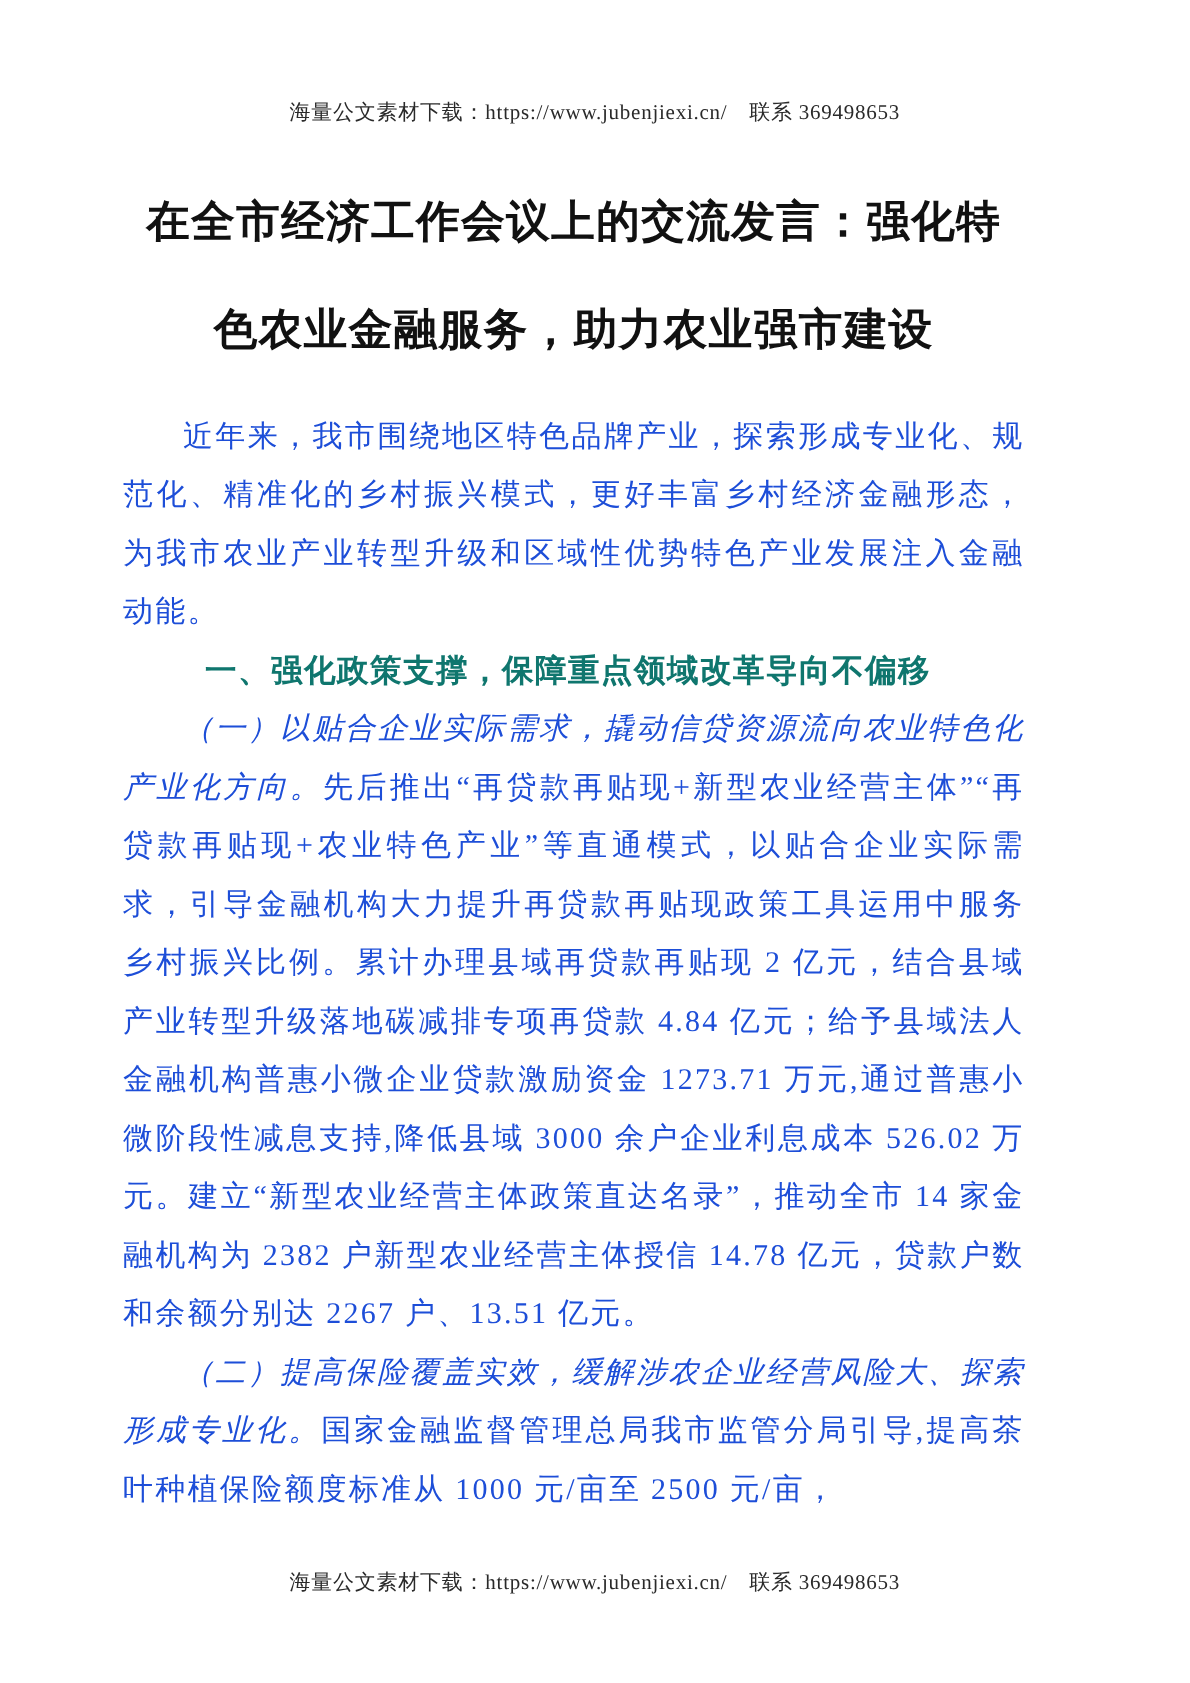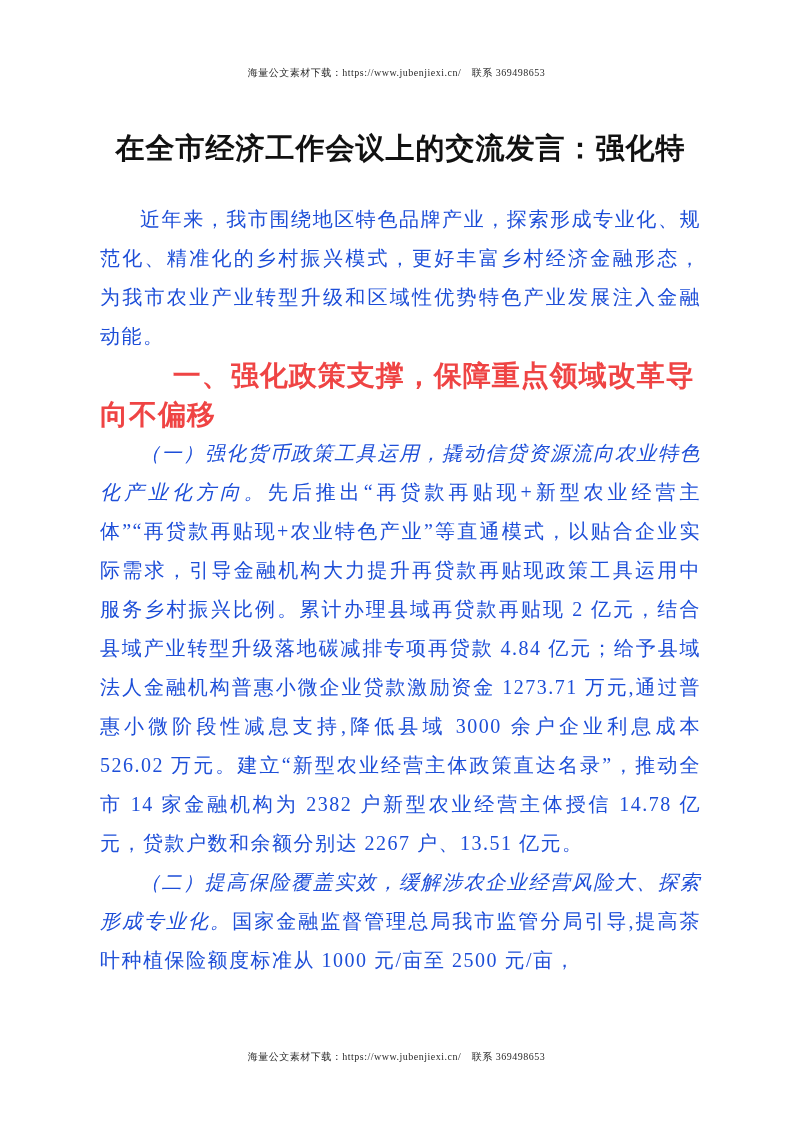--- a/index.html
+++ b/index.html
@@ -14,30 +14,30 @@
     background: #ffffff;
     color: #1a1a1a;
     font-family: "Liberation Serif", "DejaVu Serif", serif;
     overflow: hidden;
   }
   .watermark {
     position: absolute;
     left: 0;
     width: 100%;
     text-align: center;
-    font-size: 10px;
+    font-size: 14px;
     letter-spacing: 0.5px;
     color: #2a2a2a;
     font-family: "Liberation Serif", "DejaVu Serif", serif;
   }
   .watermark.top { top: 66px; }
   .watermark.bottom { bottom: 58px; }
   .content {
     position: absolute;
-    left: 100px;
+    left: 82px;
     top: 112px;
     width: 601px;
   }
   .doc-title {
     font-size: 29px;
     font-weight: 700;
     line-height: 72px;
     text-align: center;
     letter-spacing: 1px;
     color: #111;
@@ -51,50 +51,51 @@
     line-height: 39px;
     letter-spacing: 1.5px;
     text-align: justify;
     text-indent: 2em;
     color: #1d4ed8;
   }
   .section-heading {
     margin: 0;
     font-family: "Liberation Sans", "DejaVu Sans", sans-serif;
     font-weight: 700;
-    font-size: 28px;
+    font-size: 21px;
     line-height: 39px;
     letter-spacing: 1px;
     text-indent: 2.6em;
-    color: #ef4444;
+    color: #0f766e;
   }
   .lead {
     font-style: italic;
   }
 </style>
 </head>
 <body>
 
 <div class="page">
 
   <div class="watermark top">海量公文素材下载：https://www.jubenjiexi.cn/　联系 369498653</div>
 
   <div class="content">
 
     <div class="doc-title">
       <div>在全市经济工作会议上的交流发言：强化特</div>
+      <div>色农业金融服务，助力农业强市建设</div>
     </div>
 
     <div class="body-text">
 
       <p class="para">近年来，我市围绕地区特色品牌产业，探索形成专业化、规范化、精准化的乡村振兴模式，更好丰富乡村经济金融形态，为我市农业产业转型升级和区域性优势特色产业发展注入金融动能。</p>
 
       <p class="section-heading">一、强化政策支撑，保障重点领域改革导向不偏移</p>
 
-      <p class="para"><span class="lead">（一）强化货币政策工具运用，撬动信贷资源流向农业特色化产业化方向。</span><span>先后推出“再贷款再贴现+新型农业经营主体”“再贷款再贴现+农业特色产业”等直通模式，以贴合企业实际需求，引导金融机构大力提升再贷款再贴现政策工具运用中服务乡村振兴比例。累计办理县域再贷款再贴现 2 亿元，结合县域产业转型升级落地碳减排专项再贷款 4.84 亿元；给予县域法人金融机构普惠小微企业贷款激励资金 1273.71 万元,通过普惠小微阶段性减息支持,降低县域 3000 余户企业利息成本 526.02 万元。建立“新型农业经营主体政策直达名录”，推动全市 14 家金融机构为 2382 户新型农业经营主体授信 14.78 亿元，贷款户数和余额分别达 2267 户、13.51 亿元。</span></p>
+      <p class="para"><span class="lead">（一）以贴合企业实际需求，撬动信贷资源流向农业特色化产业化方向。</span><span>先后推出“再贷款再贴现+新型农业经营主体”“再贷款再贴现+农业特色产业”等直通模式，以贴合企业实际需求，引导金融机构大力提升再贷款再贴现政策工具运用中服务乡村振兴比例。累计办理县域再贷款再贴现 2 亿元，结合县域产业转型升级落地碳减排专项再贷款 4.84 亿元；给予县域法人金融机构普惠小微企业贷款激励资金 1273.71 万元,通过普惠小微阶段性减息支持,降低县域 3000 余户企业利息成本 526.02 万元。建立“新型农业经营主体政策直达名录”，推动全市 14 家金融机构为 2382 户新型农业经营主体授信 14.78 亿元，贷款户数和余额分别达 2267 户、13.51 亿元。</span></p>
 
       <p class="para"><span class="lead">（二）提高保险覆盖实效，缓解涉农企业经营风险大、探索形成专业化。</span><span>国家金融监督管理总局我市监管分局引导,提高茶叶种植保险额度标准从 1000 元/亩至 2500 元/亩，</span></p>
 
     </div>
   </div>
 
   <div class="watermark bottom">海量公文素材下载：https://www.jubenjiexi.cn/　联系 369498653</div>
 
 </div>
 

